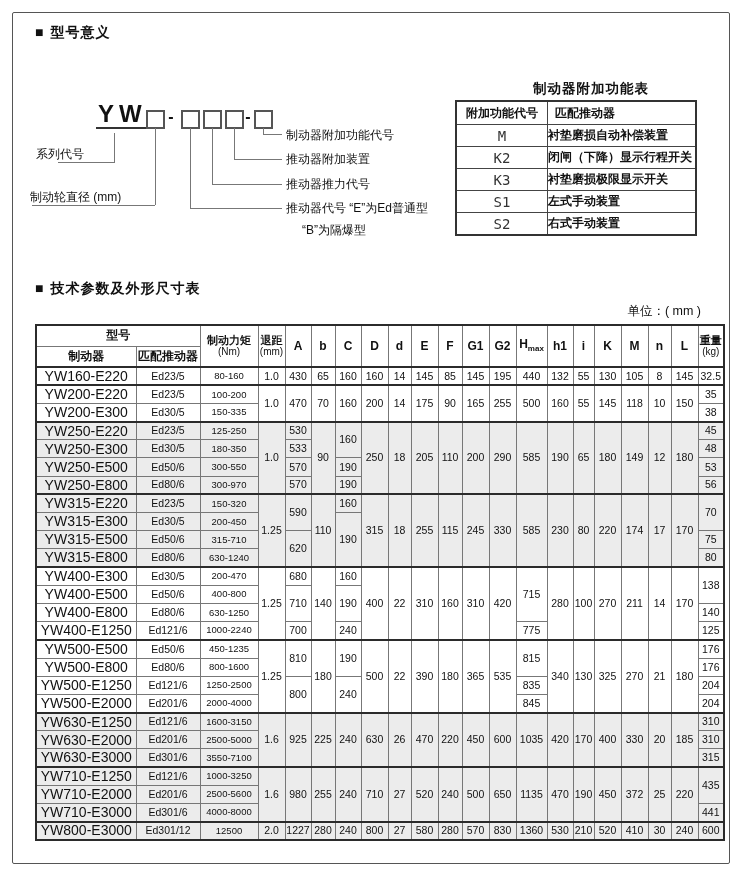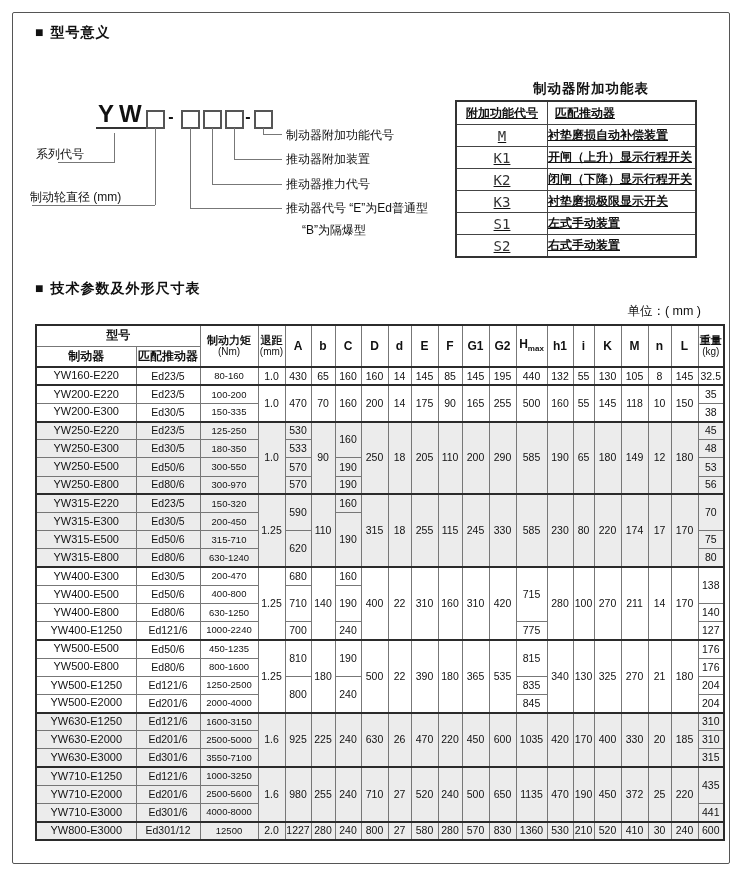--- a/index.html
+++ b/index.html
@@ -12,42 +12,42 @@
   
   .yw{position:absolute;left:96px;top:102px;font-size:24px;font-weight:bold;letter-spacing:5px;border-bottom:2px solid #333;padding:0 2px 1px 2px;line-height:1;}
   .mbox{position:absolute;top:110px;width:15px;height:15px;border:2px solid #555;background:#fff;}
   .mdash{position:absolute;top:109px;width:12px;text-align:center;font-size:16px;font-weight:bold;line-height:16px;}
   .vline{position:absolute;width:1px;background:#777;}
   .hline{position:absolute;height:1px;background:#777;}
   .dlabel{position:absolute;font-size:12px;font-weight:400;white-space:nowrap;}
 
   
   .fn-title{position:absolute;left:455px;top:80px;width:272px;text-align:center;font-size:13.5px;font-weight:bold;letter-spacing:1px;}
-  table.fn-table{position:absolute;left:455px;top:100px;width:242px;border-collapse:collapse;table-layout:fixed;border:2px solid #333;text-decoration:underline;}
+  table.fn-table{position:absolute;left:455px;top:100px;width:242px;border-collapse:collapse;table-layout:fixed;border:2px solid #333;}
   table.fn-table th,table.fn-table td{border:1px solid #444;height:21px;padding:0;vertical-align:middle;}
   table.fn-table th{font-size:12px;font-weight:bold;height:22px;}
   table.fn-table th:first-child{width:90px;text-align:center;}
   table.fn-table th:last-child{text-align:left;padding-left:7px;}
   td.fn-code{text-align:center;font-family:"DejaVu Sans Mono",monospace;font-size:14px;font-weight:400;color:#333;}
   td.fn-func{text-align:left;padding-left:7px;font-size:12px;font-weight:600;}
 
   
   .unit-note{position:absolute;left:35px;top:303px;width:694px;text-align:right;font-size:12.5px;padding-right:28px;box-sizing:border-box;}
   table.spec{position:absolute;left:35px;top:324px;width:606px;border-collapse:collapse;table-layout:fixed;border:2px solid #2b2b2b;}
   table.spec th,table.spec td{border:1px solid #777;padding:0;text-align:center;vertical-align:middle;line-height:1.05;}
   table.spec thead tr{height:21px;}
   table.spec thead{border-bottom:2px solid #2b2b2b;}
   table.spec th{font-size:12px;font-weight:bold;}
   table.spec th .th-l1{font-size:11px;font-weight:bold;}
   table.spec th .th-l2{font-size:10px;font-weight:400;}
   table.spec th sub{font-size:8px;}
   table.spec tbody tr{height:18.2px;}
   table.spec td{font-size:10.5px;}
   table.spec td.c-torque{font-size:9.5px;}
-  table.spec td.c-model{font-size:11px;}
+  table.spec td.c-model{font-size:14px;}
   table.spec tr.gs td{border-top:2px solid #2b2b2b;}
   table.spec tr.shaded td{background:#ececec;}
 </style>
 </head>
 <body>
 
 <div class="page">
   <div class="page-border"></div>
 
   <div class="sec-title" style="left:35px;top:24px;">
@@ -90,24 +90,20 @@
     <thead>
       <tr>
         <th>附加功能代号</th>
         <th>匹配推动器</th>
       </tr>
     </thead>
     <tbody>
         <tr>
           <td class="fn-code">M</td>
           <td class="fn-func">衬垫磨损自动补偿装置</td>
-        </tr>
-        <tr>
-          <td class="fn-code">K1</td>
-          <td class="fn-func">开闸（上升）显示行程开关</td>
         </tr>
         <tr>
           <td class="fn-code">K2</td>
           <td class="fn-func">闭闸（下降）显示行程开关</td>
         </tr>
         <tr>
           <td class="fn-code">K3</td>
           <td class="fn-func">衬垫磨损极限显示开关</td>
         </tr>
         <tr>
@@ -364,21 +360,21 @@
           <td class="c-torque">630-1250</td>
           <td>140</td>
         </tr>
         <tr>
           <td class="c-model">YW400-E1250</td>
           <td>Ed121/6</td>
           <td class="c-torque">1000-2240</td>
           <td>700</td>
           <td>240</td>
           <td>775</td>
-          <td>127</td>
+          <td>125</td>
         </tr>
         <tr class="gs">
           <td class="c-model">YW500-E500</td>
           <td>Ed50/6</td>
           <td class="c-torque">450-1235</td>
           <td rowspan="4">1.25</td>
           <td rowspan="2">810</td>
           <td rowspan="4">180</td>
           <td rowspan="2">190</td>
           <td rowspan="4">500</td>

